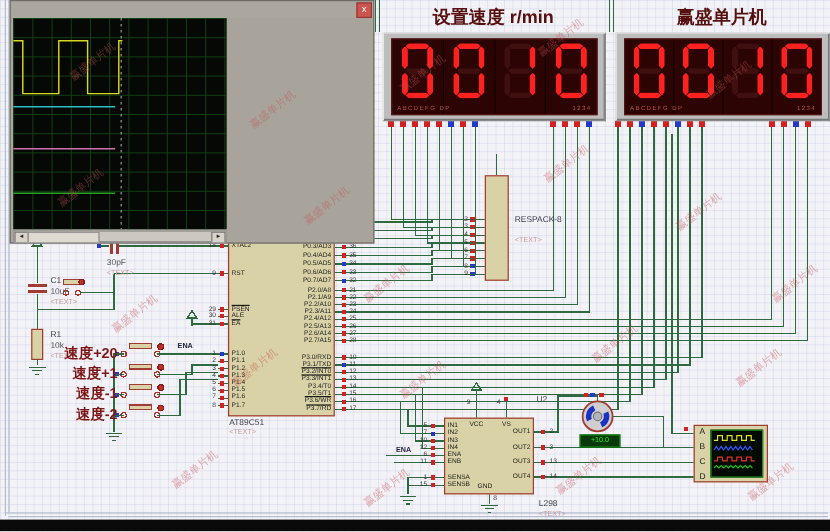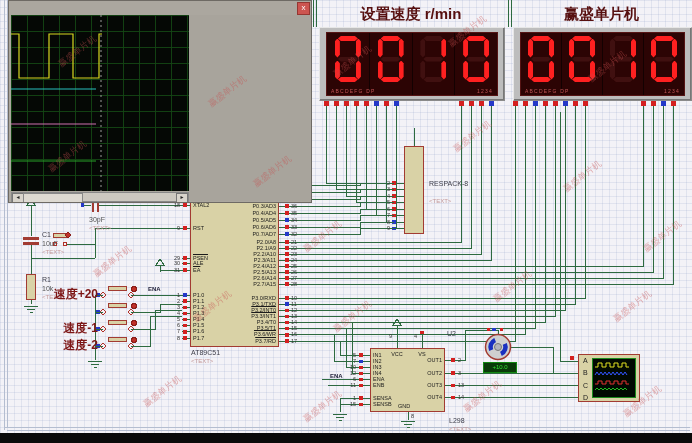--- a/index.html
+++ b/index.html
@@ -591,20 +591,21 @@
     <div class="pinnum" style="left: 414px; top: 333px;">4</div>
     <div class="pinlbl" style="left: 412px; top: 351px; width: 20px; text-align: center;">VS</div>
     <div class="pinnum" style="left: 411px; top: 413px;">8</div>
     <div class="pinlbl" style="left: 398px; top: 403px;">GND</div>
     <div class="pinlbl" style="left: 583px; top: 357px; font-size: 7px; z-index: 5;">A</div>
     <div class="pinlbl" style="left: 583px; top: 369px; font-size: 7px; z-index: 5;">B</div>
     <div class="pinlbl" style="left: 583px; top: 381.5px; font-size: 7px; z-index: 5;">C</div>
     <div class="pinlbl" style="left: 583px; top: 393.5px; font-size: 7px; z-index: 5;">D</div>
     <div class="btnlbl" style="left: 14px; top: 286px; width: 84px;">速度+20</div>
     <div style="position: absolute; left: 100px; top: 285px; width: 38px; height: 14px; z-index: 4;"></div>
+    <div class="btnlbl" style="left: 14px; top: 303px; width: 84px;">速度+1</div>
     <div style="position: absolute; left: 100px; top: 302px; width: 38px; height: 14px; z-index: 4;"></div>
     <div class="btnlbl" style="left: 14px; top: 320px; width: 84px;">速度-1</div>
     <div style="position: absolute; left: 100px; top: 319px; width: 38px; height: 14px; z-index: 4;"></div>
     <div class="btnlbl" style="left: 14px; top: 337px; width: 84px;">速度-2</div>
     <div style="position: absolute; left: 100px; top: 336px; width: 38px; height: 14px; z-index: 4;"></div>
     <div class="wm" style="left: 55px; top: 45px;">赢盛单片机</div>
     <div class="wm" style="left: 205px; top: 85px;">赢盛单片机</div>
     <div class="wm" style="left: 330px; top: 55px;">赢盛单片机</div>
     <div class="wm" style="left: 445px; top: 25px;">赢盛单片机</div>
     <div class="wm" style="left: 585px; top: 60px;">赢盛单片机</div>

